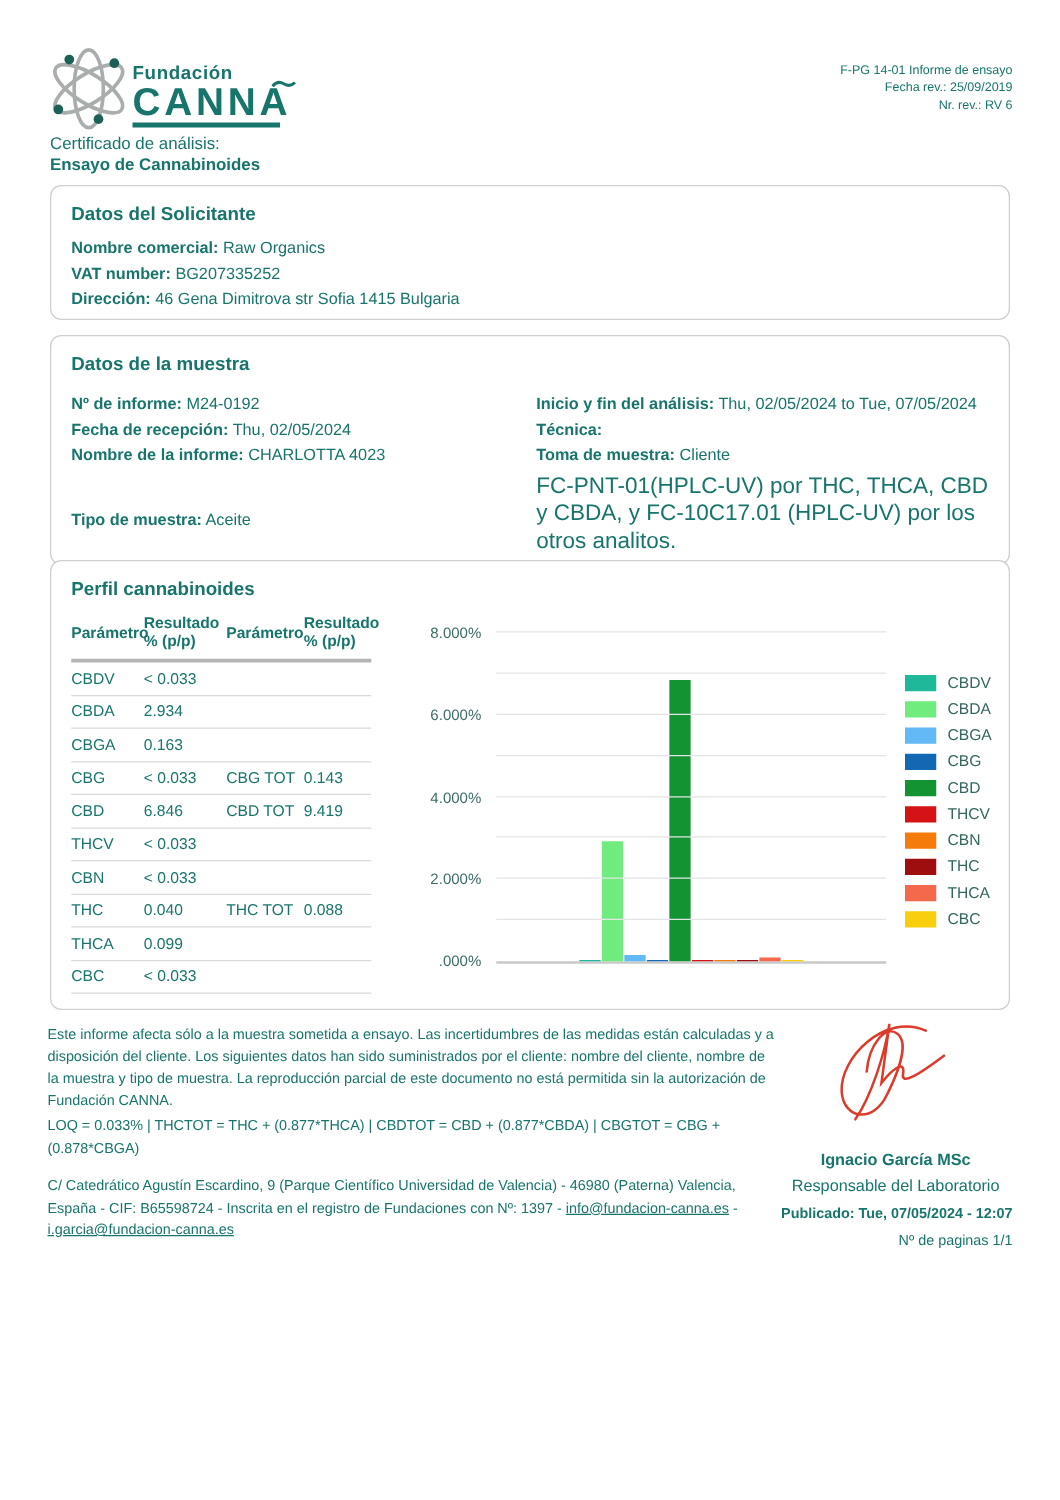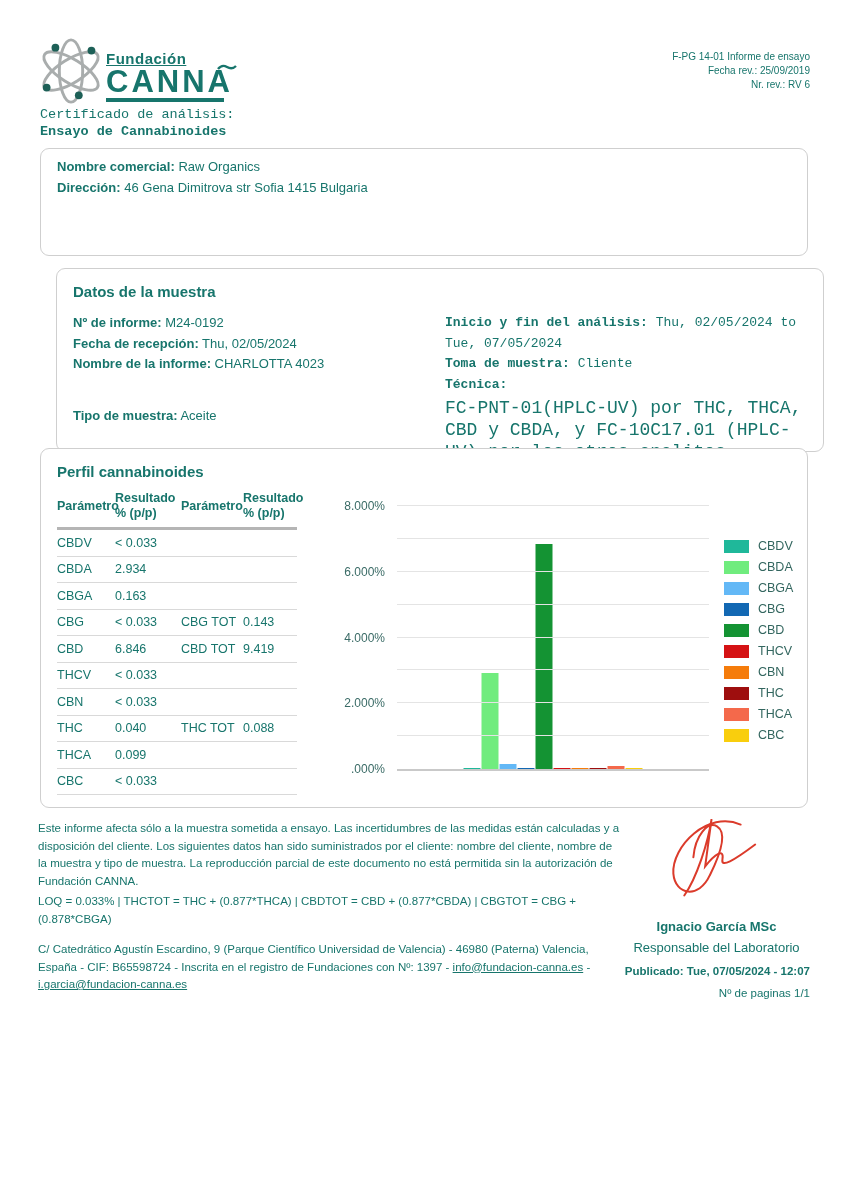--- a/index.html
+++ b/index.html
@@ -1,41 +1,41 @@
 <!DOCTYPE html>
 <html><head>
 <meta charset="utf-8">
 <style>
   html,body{margin:0;padding:0;}
   body{
     width:848px;height:1200px;position:relative;background:#ffffff;
     font-family:"Liberation Sans", sans-serif;color:#17756C;overflow:hidden;
   }
   
-  .logo-block{position:absolute;left:30px;top:34px;display:flex;align-items:flex-start;text-decoration:underline;}
+  .logo-block{position:absolute;left:30px;top:34px;display:flex;align-items:flex-start;}
   .atom-svg{width:82px;height:74px;}
   .logo-text{margin-left:-6px;margin-top:16px;}
   .brand-top{font-size:15px;font-weight:bold;letter-spacing:.5px;}
   .brand-main{font-size:31px;font-weight:bold;letter-spacing:3px;line-height:30px;position:relative;display:inline-block;}
   .logo-tilde{position:absolute;right:-4px;top:-3px;width:20px;height:7px;}
   .brand-underline{height:4px;background:#17756C;margin-top:1px;width:118px;}
   .doc-meta{position:absolute;right:38px;top:50px;text-align:right;font-size:10px;line-height:14px;}
-  .subtitle{position:absolute;left:40px;top:106px;font-size:13.5px;line-height:17px;font-family:Liberation Mono, monospace;}
+  .subtitle{position:absolute;left:40px;top:106px;font-size:13.5px;line-height:17px;}
   .subtitle .bold{font-weight:bold;}
   
   .box{position:absolute;left:40px;width:768px;border:1.5px solid #CFCFCF;border-radius:9px;box-sizing:border-box;background:#fff;}
   .box-title{font-size:15px;font-weight:bold;padding:14px 16px 0 16px;}
   #box-solicitante{top:148px;height:108px;}
-  #box-muestra{top:268px;height:184px;margin-left:16px;}
+  #box-muestra{top:268px;height:184px;}
   #box-perfil{top:448px;height:360px;}
   .field-row{padding:0 16px;line-height:20.5px;font-size:13px;}
   .flabel{font-weight:bold;}
   .fields{margin-top:8px;}
   .m-left{position:absolute;left:0;top:44px;width:380px;}
-  .m-right{position:absolute;left:388px;top:44px;width:372px;font-family:Liberation Mono, monospace;}
+  .m-right{position:absolute;left:388px;top:44px;width:372px;}
   .m-right .field-row{padding:0 8px 0 0;}
   .tecnica-val{font-size:18px;line-height:22px;padding-right:8px;margin-top:2px;}
   .tipo-row{position:absolute;left:0;top:137px;width:100%;}
   
   .ptable{position:absolute;left:16px;top:42px;width:240px;font-size:12.5px;}
   .thead{display:flex;align-items:center;border-bottom:3px solid #b5b5b5;padding-bottom:6px;font-weight:bold;line-height:15px;}
   .c1{width:58px;}.c2{width:66px;}.c3{width:62px;}.c4{width:54px;}
   .trow{display:flex;align-items:center;height:25.5px;border-bottom:1px solid #d9d9d9;}
   
   .chart{position:absolute;left:298px;top:57px;width:460px;height:290px;}
@@ -98,24 +98,29 @@
   <div>Fecha rev.: 25/09/2019</div>
   <div>Nr. rev.: RV 6</div>
 </div>
 
 <div class="subtitle">
   <div>Certificado de análisis:</div>
   <div class="bold">Ensayo de Cannabinoides</div>
 </div>
 
 <div class="box" id="box-solicitante">
+  <div class="box-title">Datos del Solicitante</div>
   <div class="fields">
     <div class="field-row">
       <span class="flabel">Nombre comercial:</span>
       <span>Raw Organics</span>
+    </div>
+    <div class="field-row">
+      <span class="flabel">VAT number:</span>
+      <span>BG207335252</span>
     </div>
     <div class="field-row">
       <span class="flabel">Dirección:</span>
       <span>46 Gena Dimitrova str Sofia 1415 Bulgaria</span>
     </div>
   </div>
 </div>
 
 <div class="box" id="box-muestra">
   <div class="box-title">Datos de la muestra</div>
@@ -132,25 +137,25 @@
       <span class="flabel">Nombre de la informe:</span>
       <span>CHARLOTTA 4023</span>
     </div>
   </div>
   <div class="m-right">
     <div class="field-row">
       <span class="flabel">Inicio y fin del análisis:</span>
       <span>Thu, 02/05/2024 to Tue, 07/05/2024</span>
     </div>
     <div class="field-row">
+      <span class="flabel">Técnica:</span>
+    </div>
+    <div class="field-row">
       <span class="flabel">Toma de muestra:</span>
       <span>Cliente</span>
-    </div>
-    <div class="field-row">
-      <span class="flabel">Técnica:</span>
     </div>
     <div class="tecnica-val">FC-PNT-01(HPLC-UV) por THC, THCA, CBD y CBDA, y FC-10C17.01 (HPLC-UV) por los otros analitos.</div>
   </div>
   <div class="tipo-row field-row">
     <span class="flabel">Tipo de muestra:</span>
     <span>Aceite</span>
   </div>
 </div>
 
 <div class="box" id="box-perfil">

